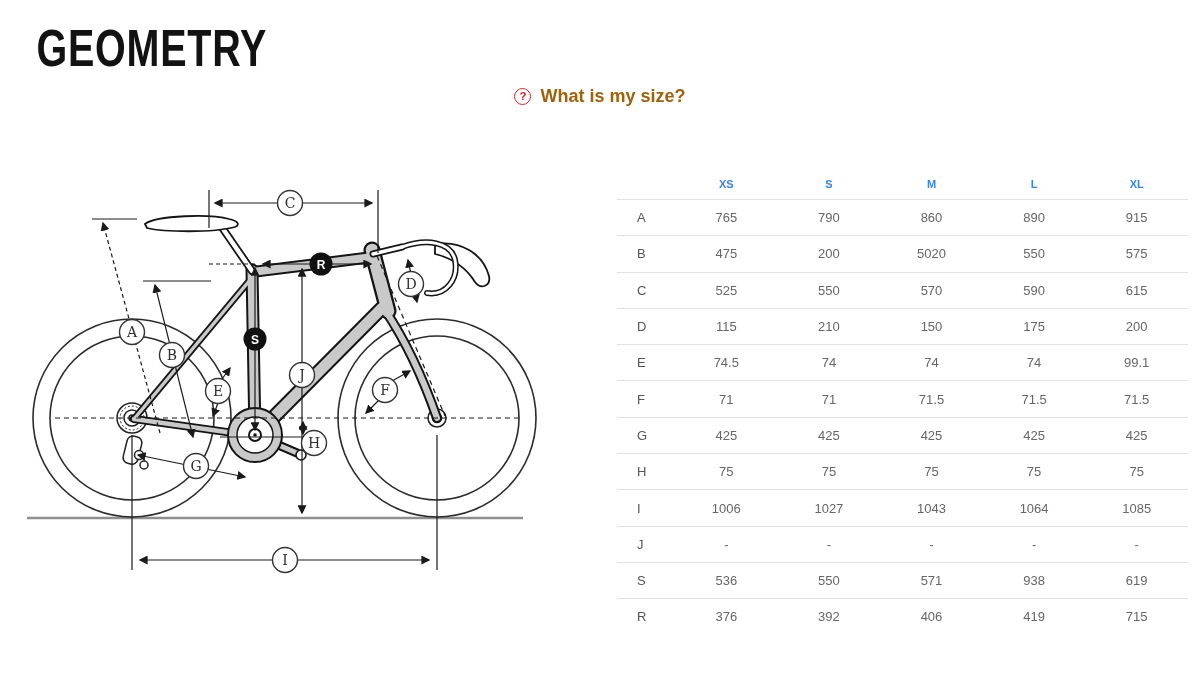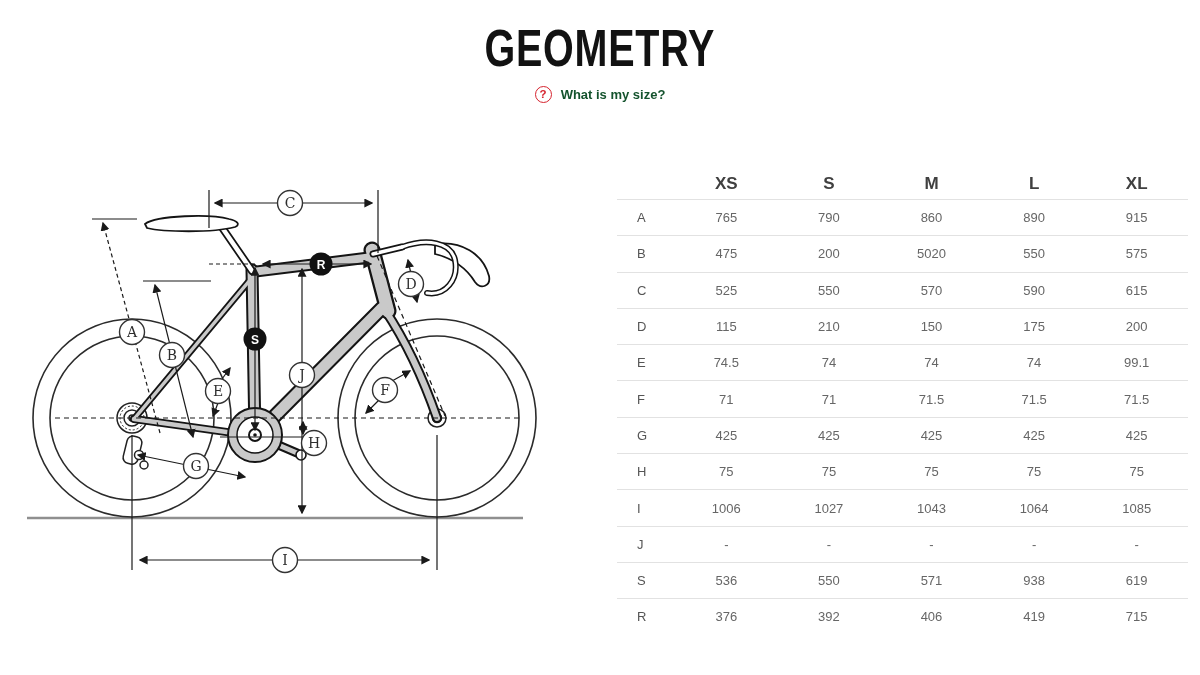--- a/index.html
+++ b/index.html
@@ -1,42 +1,42 @@
 <!DOCTYPE html>
 <html><head>
 <meta charset="utf-8">
 <style>
   html,body{margin:0;padding:0;background:#fff;}
   body{width:1200px;height:675px;position:relative;overflow:hidden;
        font-family:"Liberation Sans",sans-serif;color:#1a1a1a;}
 
   
-  .hdr{position:absolute;top:22px;left:0;width:100%;text-align:center;}
+  .hdr{position:absolute;top:22px;left:0;width:100%;text-align:left;}
   .title{display:inline-block;font-weight:bold;font-size:52px;line-height:1;
          letter-spacing:1px;color:#121212;transform:scaleX(.76);transform-origin:center;}
   .size-link{position:absolute;top:86px;left:0;width:100%;
              display:flex;justify-content:center;align-items:center;gap:9px;cursor:pointer;}
   .q-icon{width:17px;height:17px;border:1.6px solid #d6232e;border-radius:50%;
           color:#d6232e;font-size:11.5px;font-weight:bold;line-height:1;
           display:flex;align-items:center;justify-content:center;box-sizing:border-box;}
-  .size-text{font-size:13px;font-weight:bold;color:#14532d;}
+  .size-text{font-size:18px;font-weight:bold;color:#a16207;}
 
   
   .diagram{position:absolute;left:15px;top:150px;width:540px;height:500px;}
   .dl{font-family:"DejaVu Serif",serif;font-size:14px;fill:#2e2e2e;}
   .badge-letter{font-family:"Liberation Sans",sans-serif;font-size:12px;font-weight:bold;fill:#ffffff;}
 
   
   .geo-table{position:absolute;left:617px;top:168px;width:571px;}
   .geo-row{display:grid;grid-template-columns:58px repeat(5,1fr);
            align-items:center;height:35.3px;border-top:1px solid #e2e2e2;}
   .geo-row.head{height:31px;border-top:none;}
   .cell{text-align:center;font-size:13px;color:#666;}
   .cell.lab{text-align:left;padding-left:20px;color:#555;}
-  .geo-row.head .cell{font-weight:bold;color:#404040;font-size:17px;}
+  .geo-row.head .cell{font-weight:bold;color:#3b82f6;font-size:11px;}
 </style>
 </head>
 <body>
 
 <div class="hdr">
   <h1 class="title" style="margin:0">GEOMETRY</h1>
 </div>
 <div class="size-link">
   <span class="q-icon">?</span>
   <span class="size-text">What is my size?</span>

